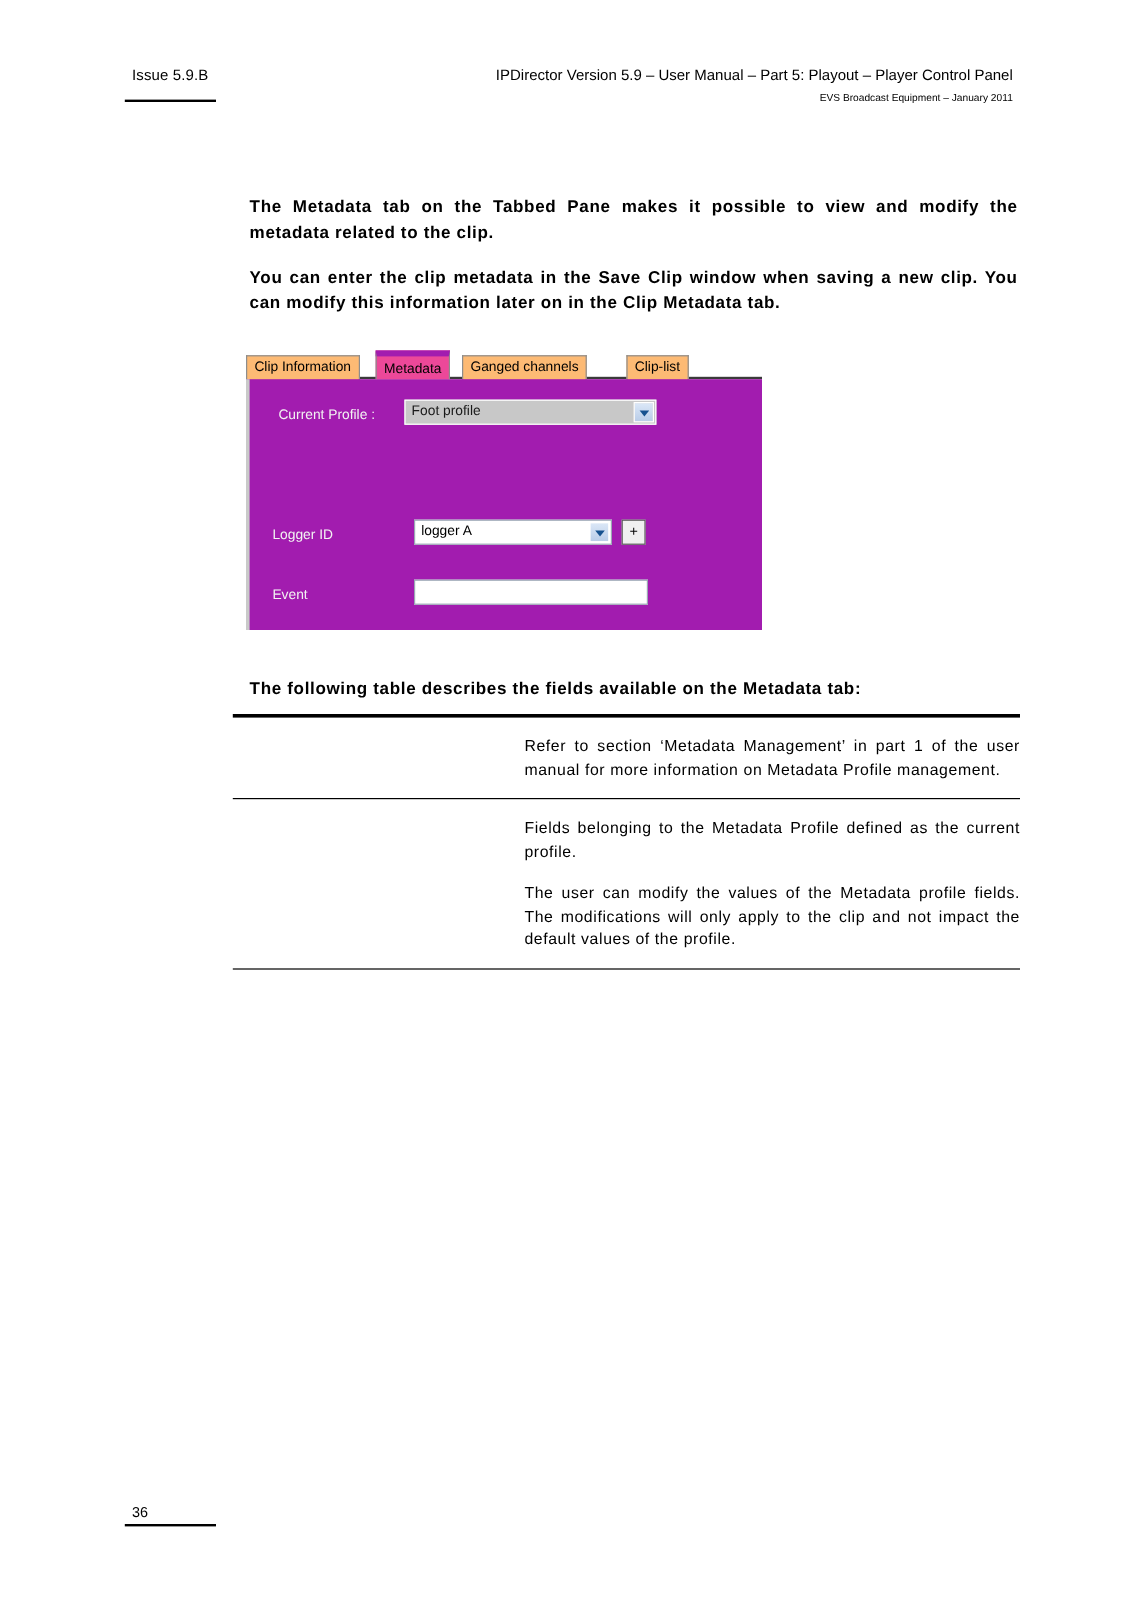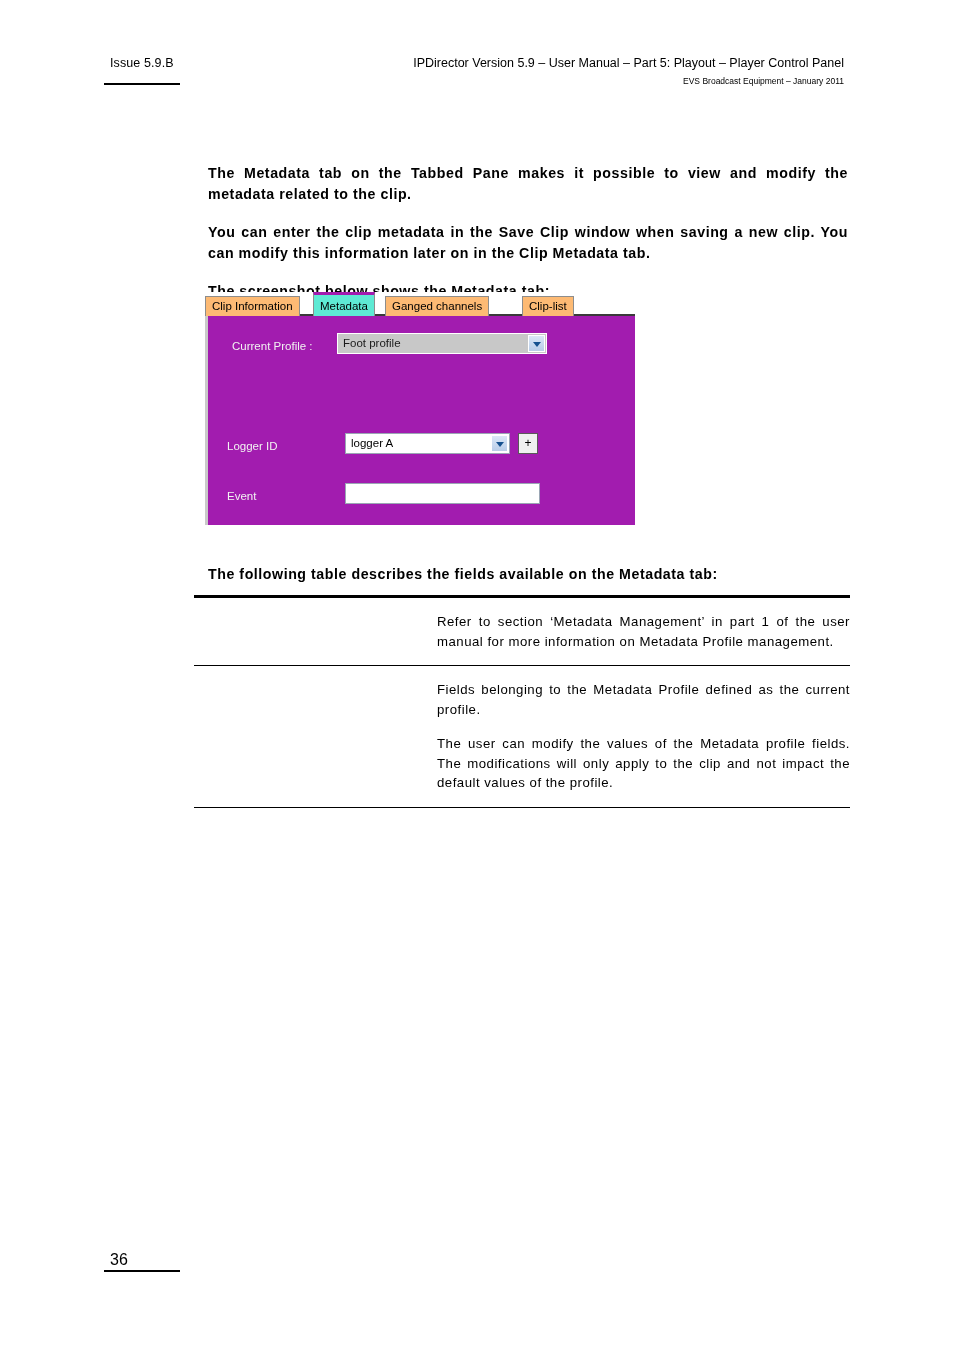--- a/index.html
+++ b/index.html
@@ -101,22 +101,22 @@
     border-bottom: none;
     font-size: 11.5px;
     line-height: 18px;
     padding: 0 6px;
     color: #000;
     white-space: nowrap;
   }
   .tab.active {
     top: 0;
     height: 24px;
-    background: #5eead4;
-    border-top: 3px solid #a21caf;
+    background: #ec4899;
+    border-top: 5px solid #a21caf;
     border-left: 1px solid #8d8d8d;
     border-right: 1px solid #8d8d8d;
     line-height: 22px;
     z-index: 3;
   }
   .panel {
     position: absolute;
     left: 0;
     top: 24px;
     width: 430px;
@@ -220,21 +220,21 @@
   .tcell-right p:last-child { margin-bottom: 0; }
 
   
   .page-footer {
     position: absolute;
     left: 104px;
     top: 1252px;
     width: 200px;
   }
   .footer-num {
-    font-size: 16px;
+    font-size: 12px;
     padding-left: 6px;
     line-height: 16px;
   }
   .footer-rule {
     width: 76px;
     height: 2px;
     background: #000;
     margin-top: 2px;
   }
 </style>
@@ -244,21 +244,20 @@
 <div class="page-header">
   <div class="hdr-issue">Issue 5.9.B</div>
   <div class="hdr-issue-rule"></div>
   <div class="hdr-title">IPDirector Version 5.9 – User Manual – Part 5: Playout – Player Control Panel</div>
   <div class="hdr-sub">EVS Broadcast Equipment – January 2011</div>
 </div>
 
 <div class="content">
   <p class="body-para">The Metadata tab on the Tabbed Pane makes it possible to view and modify the metadata related to the clip.</p>
   <p class="body-para">You can enter the clip metadata in the Save Clip window when saving a new clip. You can modify this information later on in the Clip Metadata tab.</p>
-  <p class="body-para last">The screenshot below shows the Metadata tab:</p>
 </div>
 
 <div class="shot">
 
   <div class="tabstrip">
     <div class="tab" style="left:0px;">
       <span>Clip Information</span>
     </div>
     <div class="tab active" style="left:108px;">
       <span>Metadata</span>

